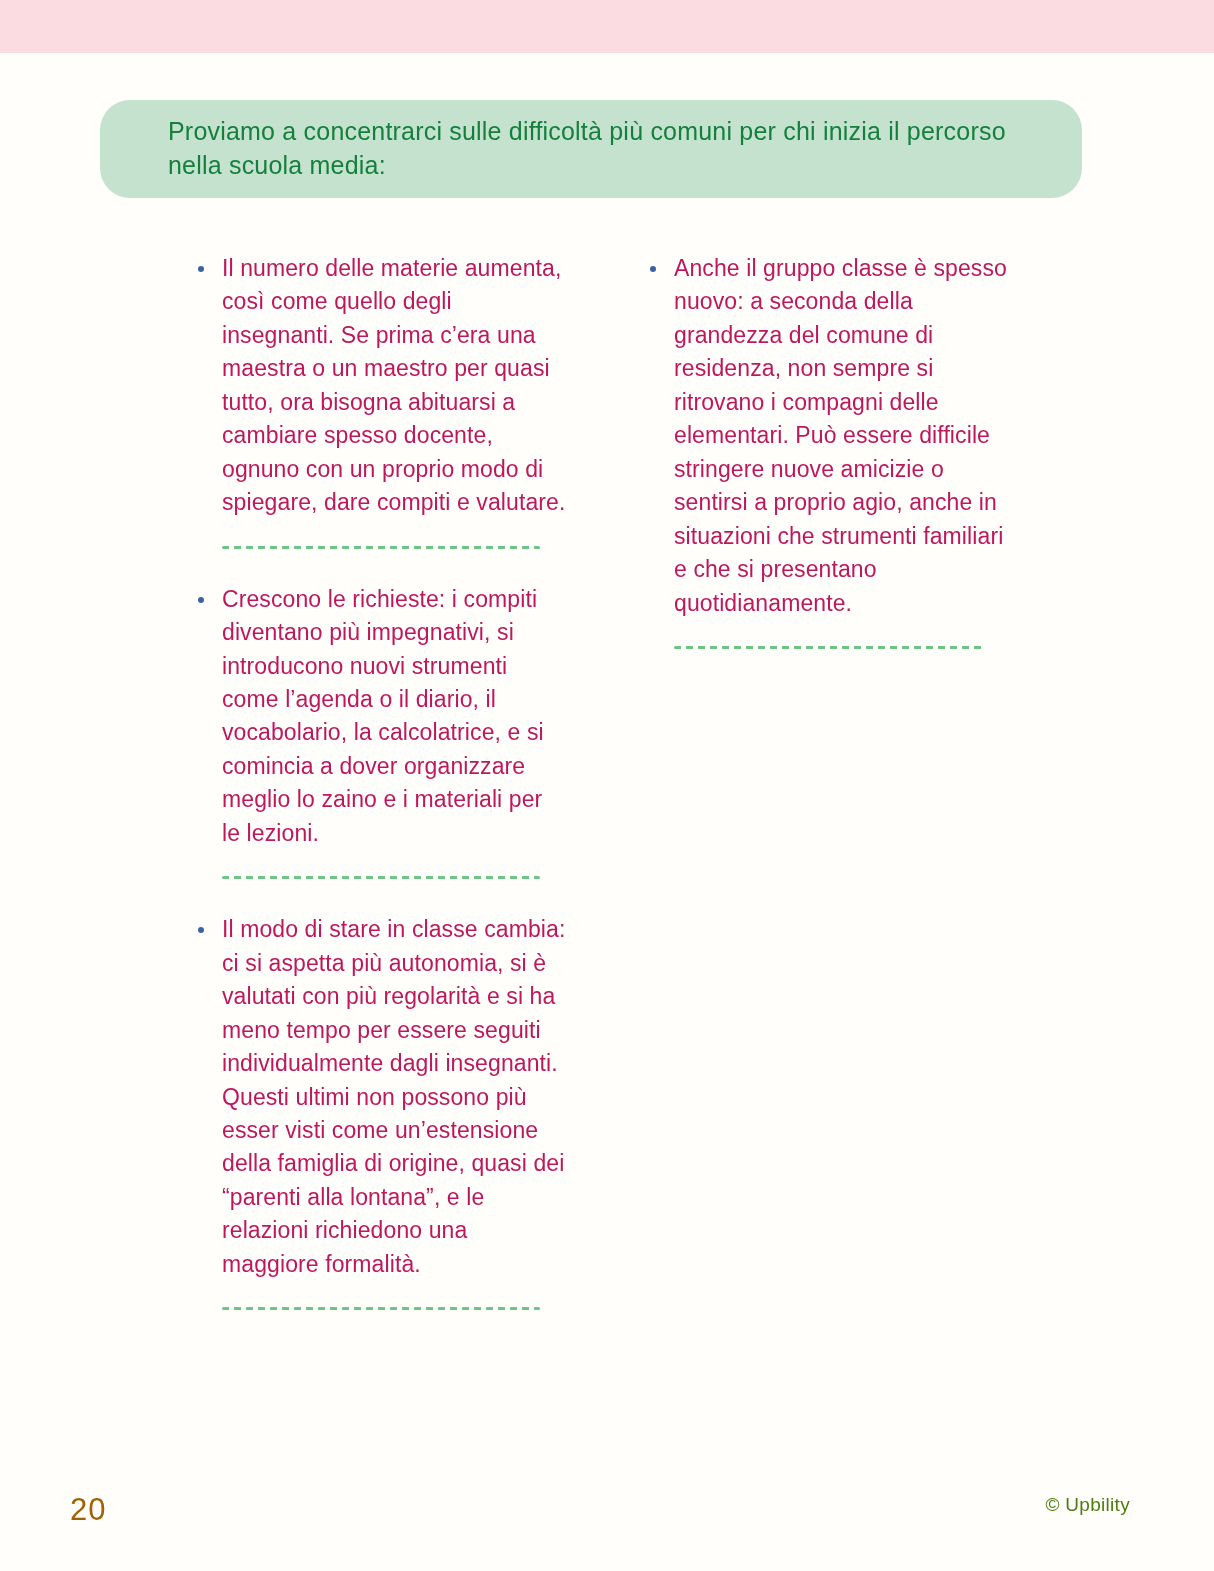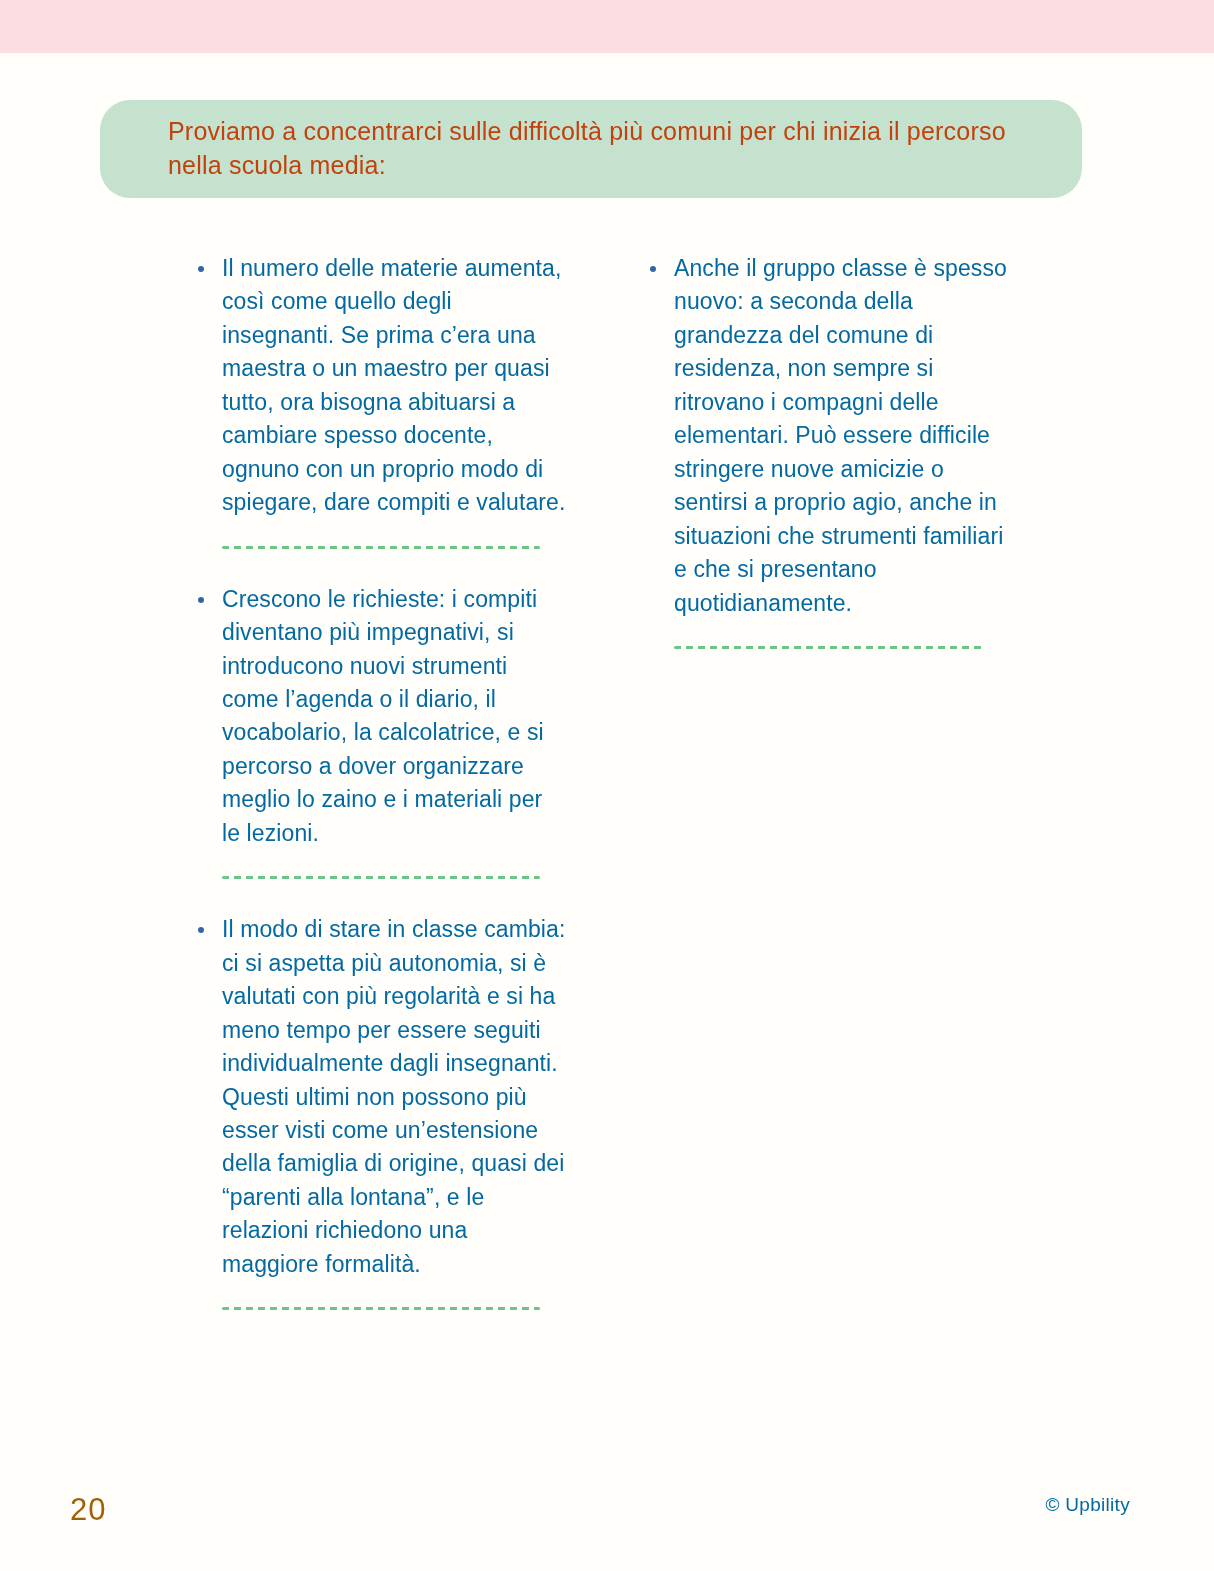--- a/index.html
+++ b/index.html
@@ -32,21 +32,21 @@
     background: #c5e2cf;
     border-radius: 30px;
     padding: 15px 46px 16px 68px;
   }
   .header-box p {
     margin: 0;
     font-size: 25px;
     line-height: 1.34;
     font-weight: 500;
     letter-spacing: 0.2px;
-    color: #c2410c;
+    color: #15803d;
   }
   .col {
     position: absolute;
     top: 252px;
     width: 368px;
   }
   .col-left  { left: 198px; }
   .col-right { left: 650px; }
   .item {
     display: flex;
@@ -57,21 +57,21 @@
     width: 6px;
     height: 6px;
     border-radius: 50%;
     background: #3a62a7;
     margin: 14px 18px 0 0;
   }
   .txt {
     margin: 0;
     font-size: 23px;
     line-height: 1.455;
-    color: #0369a1;
+    color: #be185d;
     letter-spacing: 0.1px;
   }
   .dash {
     height: 3px;
     margin: 26px 0 34px 24px;
     background: repeating-linear-gradient(
       to right,
       #6ec487 0, #6ec487 7px,
       transparent 7px, transparent 12px
     );
@@ -86,21 +86,21 @@
     font-size: 31px;
     font-weight: 400;
     letter-spacing: 1px;
     color: #a16207;
   }
   .copyright {
     position: absolute;
     right: 84px;
     top: 1494px;
     font-size: 19px;
-    color: #0369a1;
+    color: #4d7c0f;
     letter-spacing: 0.3px;
   }
 </style>
 </head>
 <body>
 
 <div class="page">
 
   <div class="top-band"></div>
 
@@ -110,21 +110,21 @@
 
   <div class="col col-left">
     <div class="item">
       <span class="dot"></span>
       <p class="txt">Il numero delle materie aumenta, così come quello degli insegnanti. Se prima c’era una maestra o un maestro per quasi tutto, ora bisogna abituarsi a cambiare spesso docente, ognuno con un proprio modo di spiegare, dare compiti e valutare.</p>
     </div>
     <div class="dash w-left"></div>
 
     <div class="item">
       <span class="dot"></span>
-      <p class="txt">Crescono le richieste: i compiti diventano più impegnativi, si introducono nuovi strumenti come l’agenda o il diario, il vocabolario, la calcolatrice, e si percorso a dover organizzare meglio lo zaino e i materiali per le lezioni.</p>
+      <p class="txt">Crescono le richieste: i compiti diventano più impegnativi, si introducono nuovi strumenti come l’agenda o il diario, il vocabolario, la calcolatrice, e si comincia a dover organizzare meglio lo zaino e i materiali per le lezioni.</p>
     </div>
     <div class="dash w-left"></div>
 
     <div class="item">
       <span class="dot"></span>
       <p class="txt">Il modo di stare in classe cambia: ci si aspetta più autonomia, si è valutati con più regolarità e si ha meno tempo per essere seguiti individualmente dagli insegnanti. Questi ultimi non possono più esser visti come un’estensione della famiglia di origine, quasi dei “parenti alla lontana”, e le relazioni richiedono una maggiore formalità.</p>
     </div>
     <div class="dash w-left"></div>
   </div>
 

